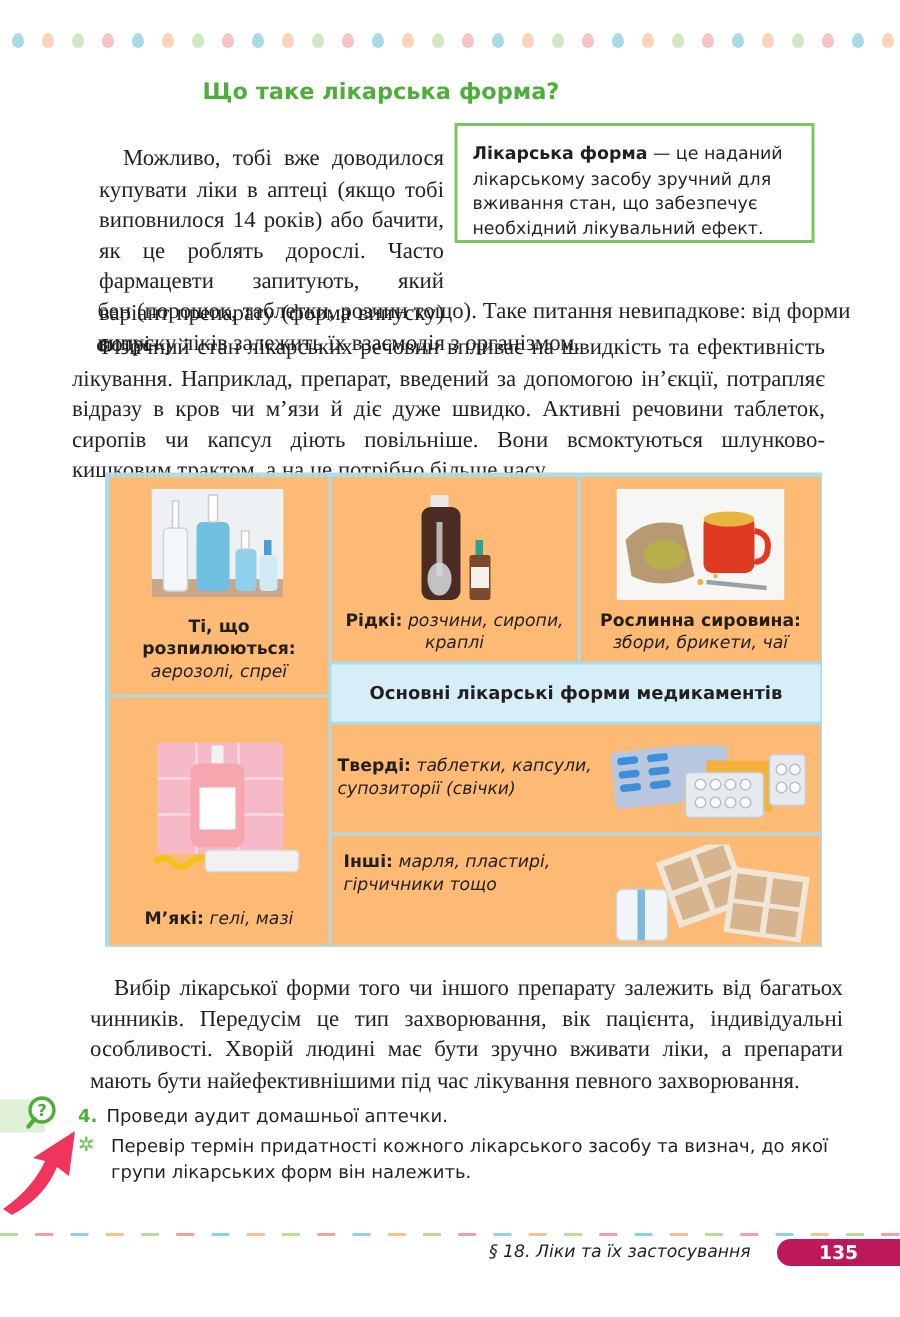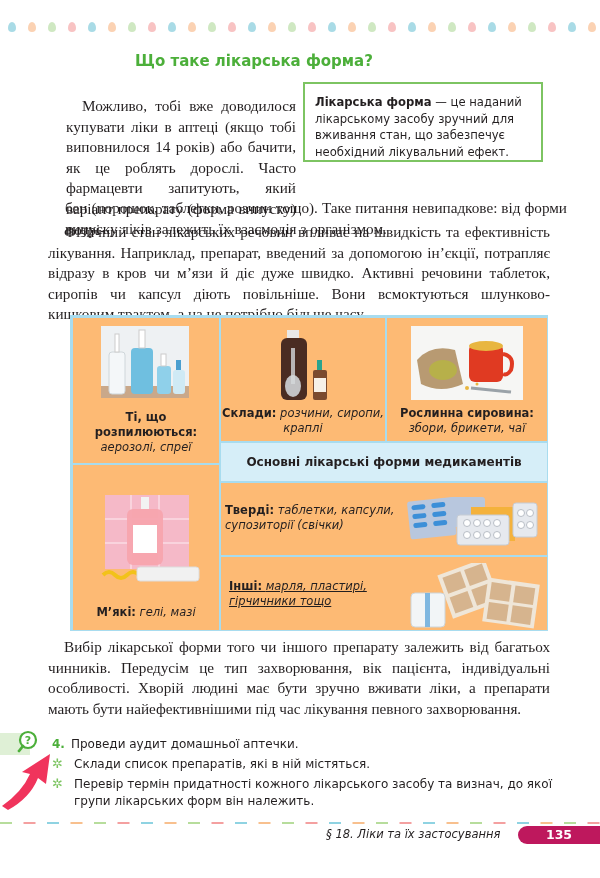--- a/index.html
+++ b/index.html
@@ -109,21 +109,21 @@
     <svg class="img" style="left:56px;top:12px;" width="56" height="72" viewBox="0 0 56 72">
       <rect x="10" y="0" width="12" height="8" fill="#e8e8e8"></rect>
       <rect x="4" y="8" width="26" height="62" rx="6" fill="#4a2c22"></rect>
       <ellipse cx="16" cy="56" rx="8" ry="11" fill="#cfd3d6" opacity="0.9"></ellipse>
       <rect x="14" y="18" width="4" height="36" fill="#d5d8db" opacity="0.8"></rect>
       <rect x="40" y="30" width="5" height="10" fill="#2aa38e"></rect>
       <rect x="36" y="40" width="14" height="30" rx="2" fill="#7a4a2e"></rect>
       <rect x="37" y="48" width="12" height="14" fill="#f6f1e8"></rect>
     </svg>
     <div class="lbl" style="position:absolute;top:88px;left:0;width:100%;">
-      <b>Склади:</b> <i>розчини, сиропи, краплі</i>
+      <b>Рідкі:</b> <i>розчини, сиропи, краплі</i>
     </div>
   </div>
 
   <div class="cell c3">
     <svg class="img" style="left:24px;top:8px;" width="112" height="74" viewBox="0 0 112 74">
       <rect width="112" height="74" fill="#f6f6f4"></rect>
       <path d="M6 34 Q20 18 44 24 L52 58 Q30 68 10 58 Z" fill="#b89a72"></path>
       <ellipse cx="32" cy="44" rx="14" ry="10" fill="#b7b04a"></ellipse>
       <rect x="58" y="18" width="34" height="38" rx="6" fill="#e03a22"></rect>
       <ellipse cx="75" cy="20" rx="17" ry="5" fill="#e8b640"></ellipse>
@@ -188,21 +188,21 @@
       <g fill="#fff" stroke="#b8bec6">
           <circle cx="116" cy="20" r="3.5"></circle>
           <circle cx="125" cy="20" r="3.5"></circle>
           <circle cx="116" cy="32" r="3.5"></circle>
           <circle cx="125" cy="32" r="3.5"></circle>
         </g>
     </svg>
   </div>
 
   <div class="cell c7">
-    <div class="lbl" style="position:absolute;top:22px;left:8px;width:176px;text-decoration:underline;">
+    <div class="lbl" style="position:absolute;top:10px;left:8px;width:176px;">
       <b>Інші:</b> <i>марля, пластирі, гірчичники тощо</i>
     </div>
     <svg class="img" style="left:184px;top:6px;" width="136" height="66" viewBox="0 0 136 66">
       <g transform="rotate(-20 60 30)">
         <rect x="40" y="4" width="50" height="46" fill="#efe6d8"></rect>
         <g fill="#d6b48e">
             <rect x="44" y="8" width="19" height="17"></rect>
             <rect x="67" y="8" width="19" height="17"></rect>
             <rect x="44" y="29" width="19" height="17"></rect>
             <rect x="67" y="29" width="19" height="17"></rect>
@@ -214,35 +214,35 @@
           <rect x="108" y="22" width="20" height="17"></rect>
           <rect x="84" y="42" width="20" height="17"></rect>
           <rect x="108" y="42" width="20" height="17"></rect>
         </g>
       <rect x="6" y="30" width="34" height="34" rx="4" fill="#f2f5f7" stroke="#cdd5da"></rect>
       <rect x="20" y="30" width="5" height="34" fill="#7fb7e0"></rect>
     </svg>
   </div>
 </div>
 
-<p class="p p3" style="margin:0;">Вибір лікарської форми того чи іншого препарату залежить від багатьох чинників. Передусім це тип захворювання, вік пацієнта, індивідуальні особливості. Хворій людині має бути зручно вживати ліки, а препарати мають бути найефективнішими під час лікування певного захворювання.</p>
+<p class="p p3" style="margin:12px;">Вибір лікарської форми того чи іншого препарату залежить від багатьох чинників. Передусім це тип захворювання, вік пацієнта, індивідуальні особливості. Хворій людині має бути зручно вживати ліки, а препарати мають бути найефективнішими під час лікування певного захворювання.</p>
 
 <div class="qbar"></div>
 <svg class="qicon" viewBox="0 0 24 24">
   <circle cx="12" cy="10" r="8" fill="#fff" stroke="#4caf3a" stroke-width="2.2"></circle>
   <path d="M7 16 L3 21" stroke="#4caf3a" stroke-width="2.8" stroke-linecap="round"></path>
   <text x="12" y="14" text-anchor="middle" font-family="DejaVu Sans, sans-serif" font-size="11" font-weight="bold" fill="#4caf3a">?</text>
 </svg>
 <svg class="arrow" viewBox="0 0 56 58">
   <path d="M2 54 Q22 40 30 22 L22 20 L50 2 L46 32 L38 26 Q30 46 8 58 Z" fill="#f0345c"></path>
 </svg>
 
 <div class="task">
   <div><span class="num">4.</span><span>Проведи аудит домашньої аптечки.</span></div>
-  <div class="sub"><span class="star">✲</span><span>Склади список препаратів, які в ній містяться.</span></div>
+  <div class="sub"><span class="star">✲</span></div>
   <div class="sub"><span class="star">✲</span><span>Перевір термін придатності кожного лікарського засобу та визнач, до якої групи лікарських форм він належить.</span></div>
 </div>
 
 <svg class="dash" id="dash" width="600" height="3">
     <rect x="0" y="0" width="12" height="2" fill="#b7dd9c"></rect>
     <rect x="23.5" y="0" width="12" height="2" fill="#f4a0a0"></rect>
     <rect x="47" y="0" width="12" height="2" fill="#8fd3e2"></rect>
     <rect x="70.5" y="0" width="12" height="2" fill="#f8c08e"></rect>
     <rect x="94" y="0" width="12" height="2" fill="#b7dd9c"></rect>
     <rect x="117.5" y="0" width="12" height="2" fill="#f4a0a0"></rect>

